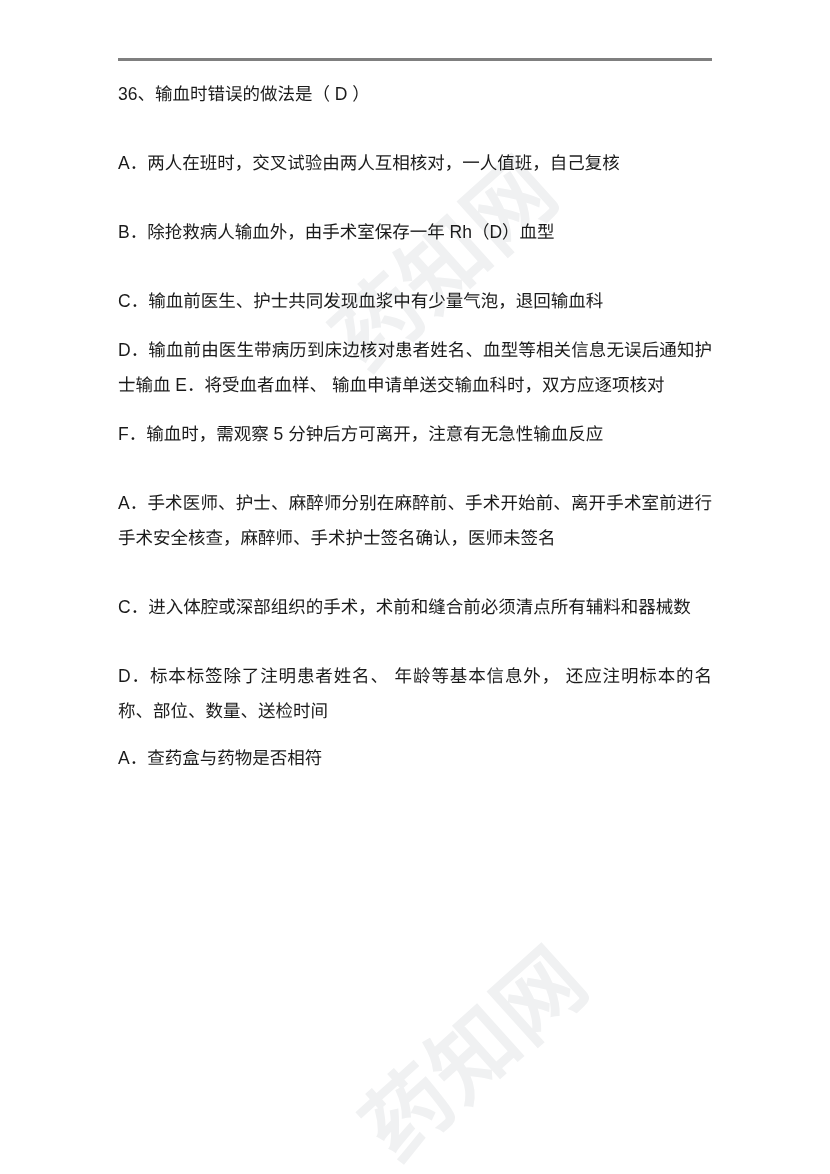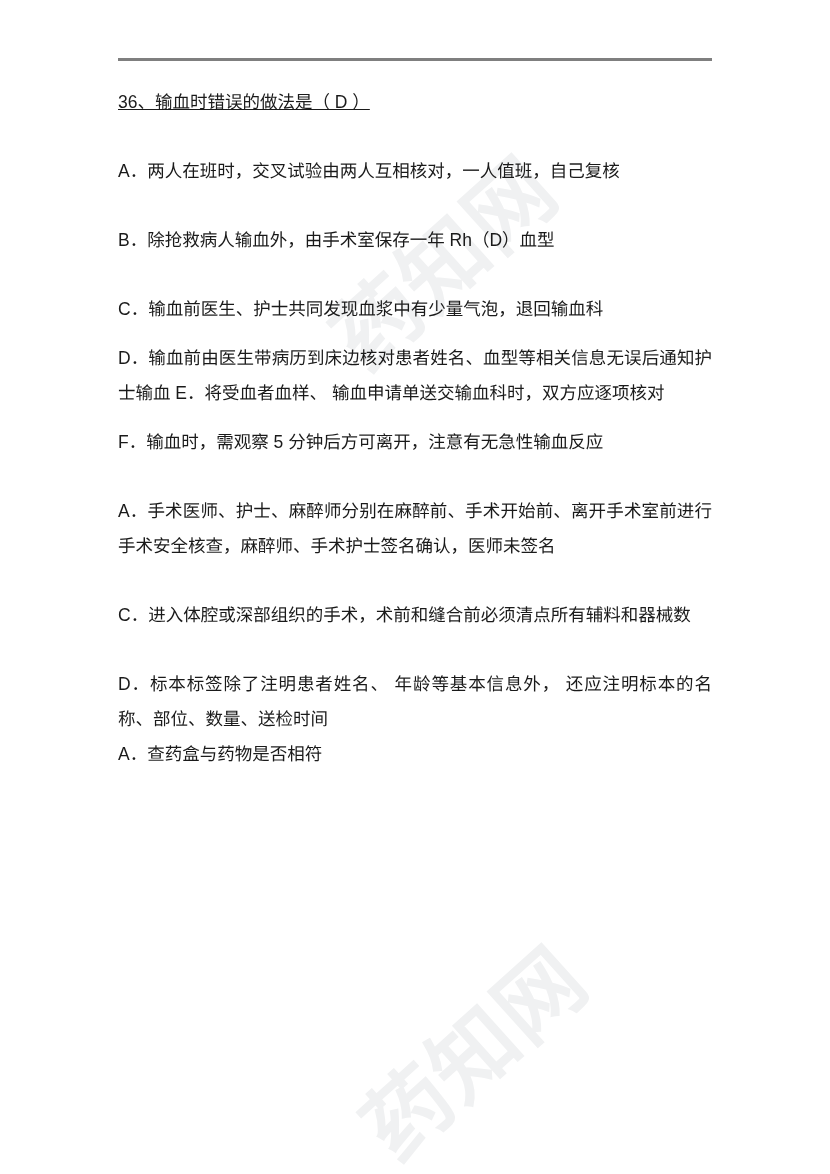--- a/index.html
+++ b/index.html
@@ -78,23 +78,23 @@
     font-size: 17.5px;
     line-height: 35px;
     text-align: justify;
     text-justify: inter-ideograph;
     word-break: break-all;
     margin: 0;
   }
 
   
   .gap-lg { margin-top: 34px; }
-  .gap-md { }
+  .gap-md { margin-top: 12px; }
   .gap-sm { margin-top: 14px; }
-  .gap-none { margin-top: 8px; text-decoration: underline; }
+  .gap-none { margin-top: 0; }
 
   .q-stem {
     font-size: 17.5px;
   }
 </style>
 </head>
 <body>
 
 <div class="page">
 

